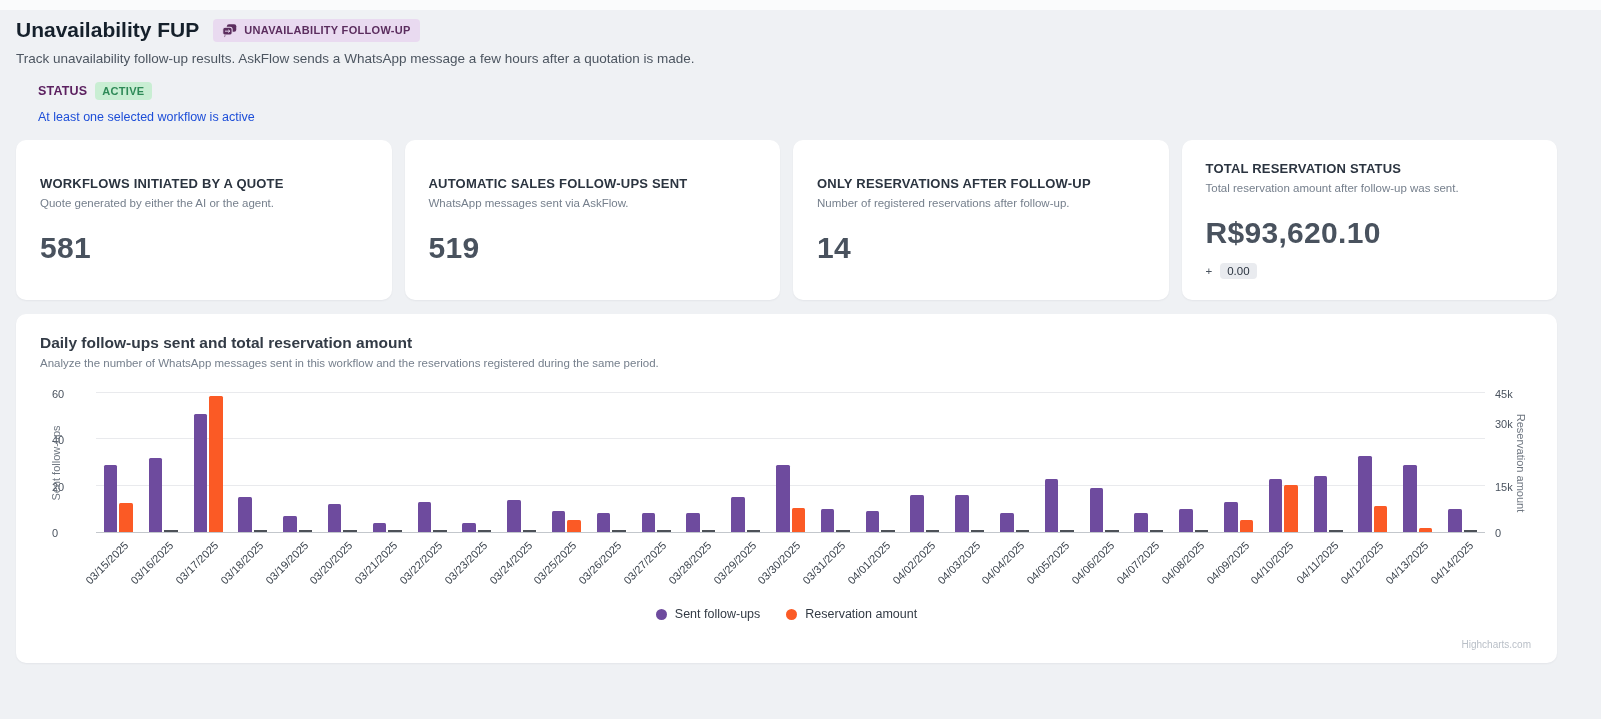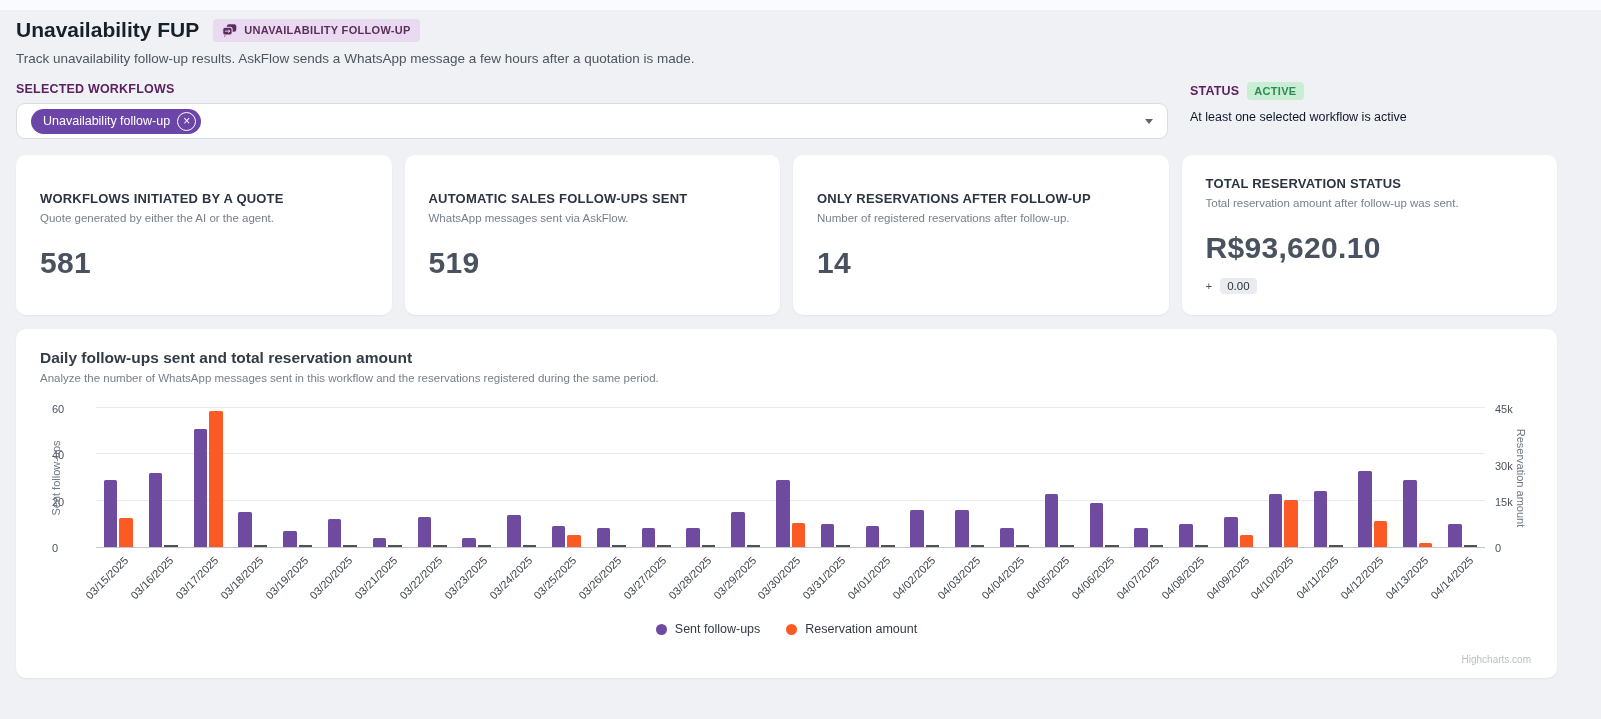--- a/index.html
+++ b/index.html
@@ -33,21 +33,21 @@
               display:flex;align-items:center;padding:0 14px;position:relative;cursor:pointer}
   .chip{display:inline-flex;align-items:center;gap:7px;color:#fff;border-radius:999px;
         padding:3px 5px 3px 12px;font-size:12.5px;background:var(--chip)}
   .chip-x{width:19px;height:19px;border:1.5px solid #fff;border-radius:50%;display:flex;
           align-items:center;justify-content:center;font-size:12px;line-height:1;cursor:pointer}
   .caret{position:absolute;right:14px;width:0;height:0;border-left:4.5px solid transparent;
          border-right:4.5px solid transparent;border-top:5px solid #5d6470}
   .status-row{display:flex;align-items:center;gap:8px}
   .status-badge{font-size:11px;font-weight:700;padding:3px 7px;border-radius:4px;letter-spacing:.3px;
                 background:var(--active-bg);color:var(--active-text)}
-  .status-desc{margin:10px 0 0;font-size:12.5px;color:#0f172a}
+  .status-desc{margin:10px 0 0;font-size:12.5px;color:#1d4ed8}
 
   
   .cards{display:grid;grid-template-columns:repeat(4,1fr);gap:13px;margin-top:16px}
   .card{background:#fff;border-radius:10px;height:160px;padding:0 24px;display:flex;
         flex-direction:column;justify-content:center;box-shadow:0 1px 2px rgba(16,24,40,.05)}
   .card-title{font-size:13px;font-weight:700;color:#2b3440;letter-spacing:.2px}
   .card-desc{margin-top:6px;font-size:11.5px;color:#757f8c}
   .card-value{margin-top:22px;font-size:30px;font-weight:600;color:#49525e;letter-spacing:.3px}
   .delta-row{margin-top:13px;display:flex;align-items:center;gap:8px;font-size:11.5px;color:#49525e}
   .delta-badge{background:#e9ebef;border-radius:4px;padding:2px 7px;color:#2b3440}
@@ -91,30 +91,20 @@
             <path d="M4 13.2l-1.4 2v-2z" fill="#5b2d5e"></path>
           </svg>
           <span>UNAVAILABILITY FOLLOW-UP</span>
         </span>
       </div>
       <p class="subtitle">Track unavailability follow-up results. AskFlow sends a WhatsApp message a few hours after a quotation is made.</p>
     </div>
   </header>
 
   <section class="filters">
-    <div class="filters-left">
-      <div class="section-label">SELECTED WORKFLOWS</div>
-      <div class="select-box">
-        <span class="chip">
-          <span>Unavailability follow-up</span>
-          <span class="chip-x">×</span>
-        </span>
-        <span class="caret"></span>
-      </div>
-    </div>
     <div class="filters-right">
       <div class="status-row">
         <span class="section-label">STATUS</span>
         <span class="status-badge">ACTIVE</span>
       </div>
       <p class="status-desc">At least one selected workflow is active</p>
     </div>
   </section>
 
   <section class="cards">
@@ -149,21 +139,21 @@
     <p class="chart-sub">Analyze the number of WhatsApp messages sent in this workflow and the reservations registered during the same period.</p>
     <div class="chart-wrap">
       <div class="plot">
           <div class="ytick left" style="bottom: -7px;">0</div>
           <div class="ytick right" style="bottom: -7px;">0</div>
           <div class="gridline" style="bottom: 46.3333px;"></div>
           <div class="ytick left" style="bottom: 39.3333px;">20</div>
           <div class="ytick right" style="bottom: 39.3333px;">15k</div>
           <div class="gridline" style="bottom: 92.6667px;"></div>
           <div class="ytick left" style="bottom: 85.6667px;">40</div>
-          <div class="ytick right" style="bottom: 75px;">30k</div>
+          <div class="ytick right" style="bottom: 102px;">30k</div>
           <div class="gridline" style="bottom: 139px;"></div>
           <div class="ytick left" style="bottom: 132px;">60</div>
           <div class="ytick right" style="bottom: 132px;">45k</div>
           <div class="bar" style="left: 7.90323px; width: 13.5px; height: 67.1833px; background: rgb(110, 75, 158);"></div>
           <div class="bar" style="left: 23.4032px; width: 13.5px; height: 29.0356px; background: rgb(251, 90, 37);"></div>
           <div class="xlabel" style="right: 1362.6px; top: 146px;">03/15/2025</div>
           <div class="bar" style="left: 52.7097px; width: 13.5px; height: 74.1333px; background: rgb(110, 75, 158);"></div>
           <div class="bar" style="left: 68.2097px; width: 13.5px; height: 2px; background: rgb(77, 81, 88); border-radius: 0px;"></div>
           <div class="xlabel" style="right: 1317.79px; top: 146px;">03/16/2025</div>
           <div class="bar" style="left: 97.5161px; width: 13.5px; height: 118.15px; background: rgb(110, 75, 158);"></div>

